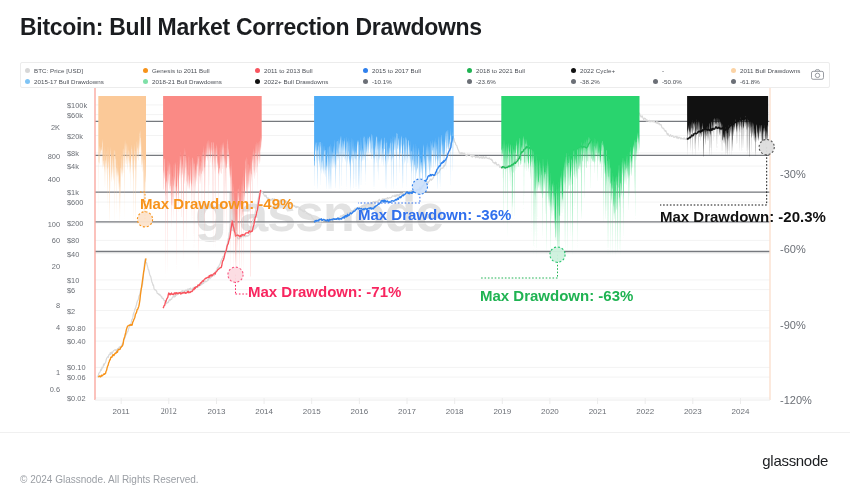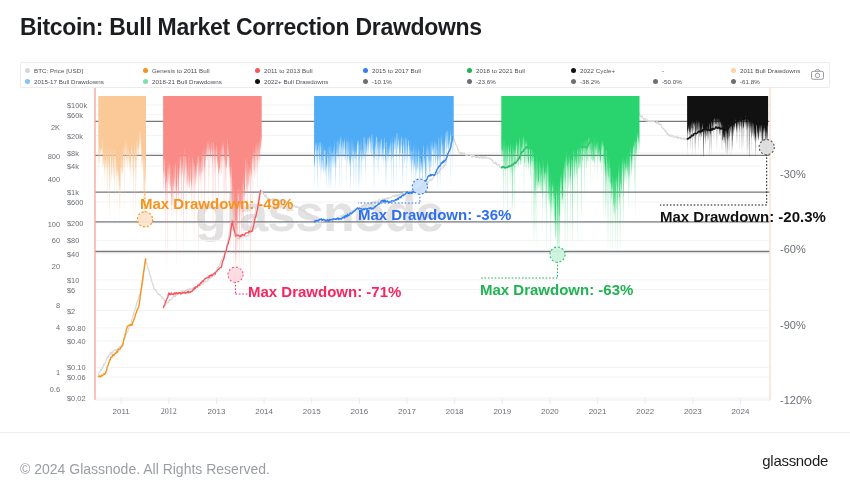--- a/index.html
+++ b/index.html
@@ -45,21 +45,21 @@
     user-select:none; pointer-events:none;
   }
   
   .ax-l1 { position:absolute; font-size:7.4px; color:#6b6f76; text-align:right; width:32px; }
   .ax-l2 { position:absolute; font-size:7.4px; color:#6b6f76; width:38px; }
   .ax-r  { position:absolute; font-size:11px; color:#6b6f76; text-align:left; width:40px; }
   .ax-x  { position:absolute; font-size:8px; color:#6b6f76; text-align:center; width:40px; }
   
   .anno { position:absolute; font-size:15px; font-weight:700; white-space:nowrap; }
   
-  #copyright { position:absolute; left:20px; top:461px; font-size:14px; color:#9a9ea4; }
+  #copyright { position:absolute; left:20px; top:474px; font-size:10px; color:#9a9ea4; }
   #brand { position:absolute; right:22px; top:452px; font-size:15px; font-weight:500; color:#1b1d20; letter-spacing:-.3px; }
   #divider { position:absolute; left:0; top:432px; width:850px; height:1px; background:#f0f0f0; }
 </style>
 </head>
 <body>
 
 <div id="card">
 
   <div id="title">Bitcoin: Bull Market Correction Drawdowns</div>
 
@@ -266,20 +266,20 @@
       <div class="ax-x" style="left: 529.922px; top: 407px;">2020</div>
       <div class="ax-x" style="left: 577.558px; top: 407px;">2021</div>
       <div class="ax-x" style="left: 625.194px; top: 407px;">2022</div>
       <div class="ax-x" style="left: 672.83px; top: 407px;">2023</div>
       <div class="ax-x" style="left: 720.466px; top: 407px;">2024</div>
     </div>
   <div id="anno-labels">
       <div class="anno" style="color: rgb(247, 147, 26); left: 140px; top: 195px;">Max Drawdown: -49%</div>
       <div class="anno" style="color: rgb(248, 37, 95); left: 248px; top: 283px;">Max Drawdown: -71%</div>
       <div class="anno" style="color: rgb(47, 111, 237); left: 358px; top: 206px;">Max Drawdown: -36%</div>
-      <div class="anno" style="color: rgb(31, 179, 82); left: 480px; top: 281px;">Max Drawdown: -63%</div>
+      <div class="anno" style="color: rgb(31, 179, 82); left: 480px; top: 287px;">Max Drawdown: -63%</div>
       <div class="anno" style="color: rgb(17, 17, 17); left: 660px; top: 208px;">Max Drawdown: -20.3%</div>
     </div>
 
   <div id="divider"></div>
   <div id="copyright">© 2024 Glassnode. All Rights Reserved.</div>
   <div id="brand">glassnode</div>
 </div>
 
 </body></html>

